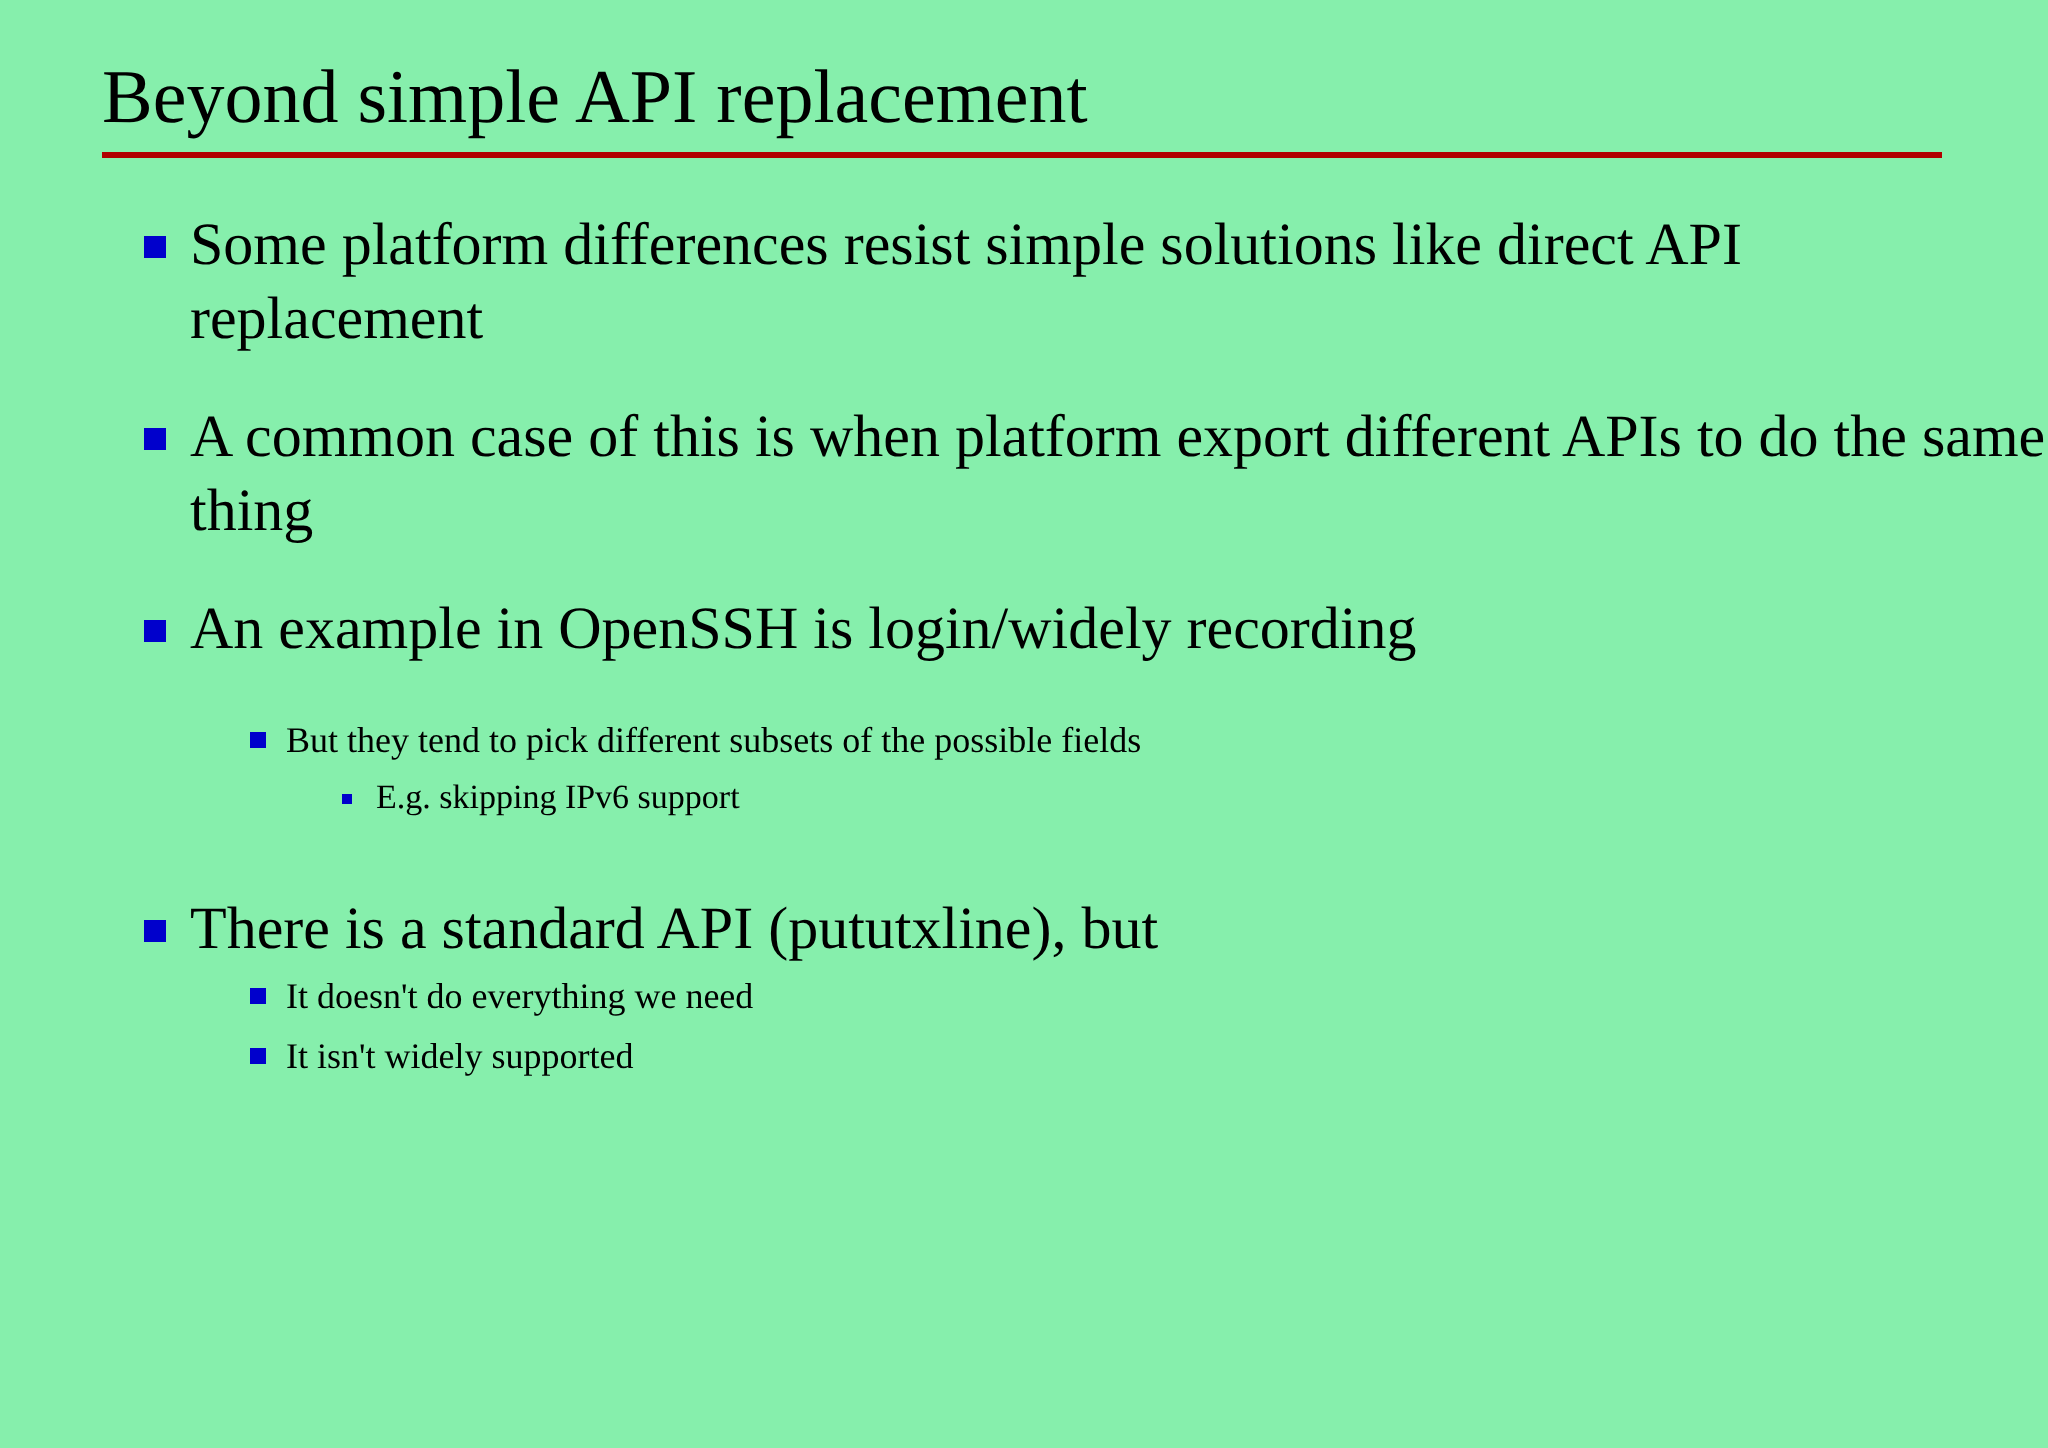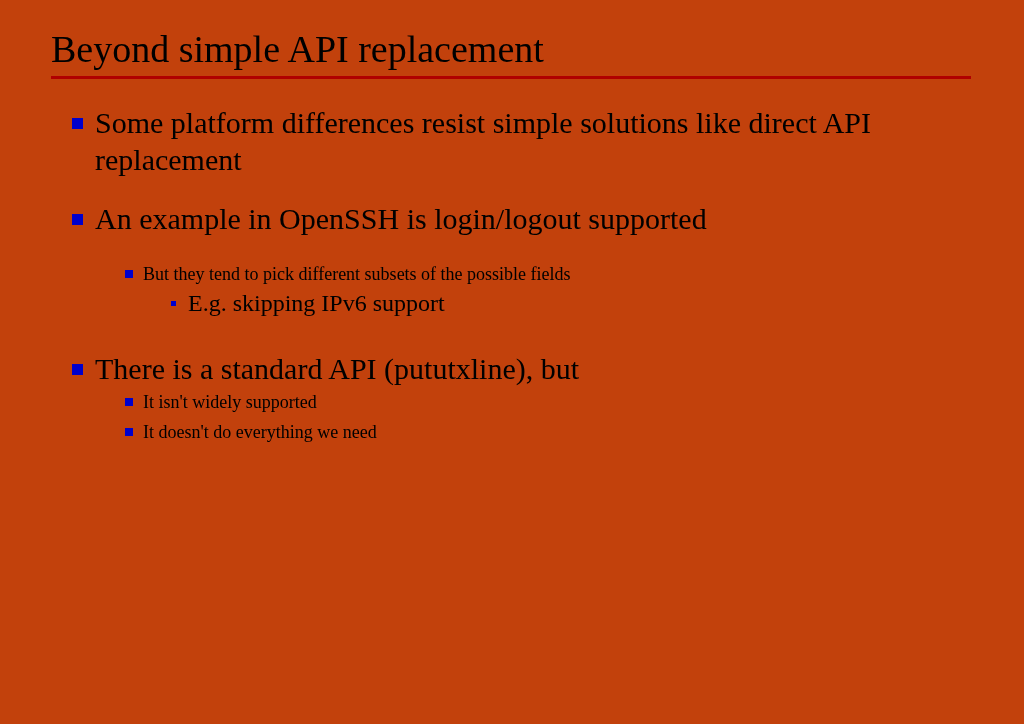--- a/index.html
+++ b/index.html
@@ -16,21 +16,21 @@
     overflow: hidden;
     position: relative;
   }
 
   .slide {
     position: absolute;
     left: 0;
     top: 0;
     width: 1024px;
     height: 724px;
-    background: #c2410c;
+    background: #86efac;
   }
 
   
   .title-block {
     position: absolute;
     left: 51px;
     top: 26px;
     width: 920px;
   }
   .slide-title {
@@ -96,21 +96,21 @@
     left: 125px;
     top: 11px;
     width: 8px;
     height: 8px;
     background: #0000cc;
   }
 
   
   .lvl3 {
     padding-left: 188px;
-    font-size: 24px;
+    font-size: 17px;
     line-height: 28px;
     font-family: "Liberation Serif", "DejaVu Serif", serif;
     color: #000000;
   }
   .lvl3 > .marker {
     position: absolute;
     left: 171px;
     top: 12px;
     width: 5px;
     height: 5px;
@@ -144,25 +144,31 @@
 
   <div class="body-block">
 
     <div class="group">
       <div class="bullet lvl1">
         <span class="marker"></span>
         <span class="text">Some platform differences resist simple solutions like direct API replacement</span>
       </div>
     </div>
 
+    <div class="group">
+      <div class="bullet lvl1">
+        <span class="marker"></span>
+        <span class="text">A common case of this is when platform export different APIs to do the same thing</span>
+      </div>
+    </div>
 
     <div class="group">
       <div class="bullet lvl1">
         <span class="marker"></span>
-        <span class="text">An example in OpenSSH is login/logout supported</span>
+        <span class="text">An example in OpenSSH is login/widely recording</span>
       </div>
     </div>
 
     <div class="group tight">
       <div class="bullet lvl2">
         <span class="marker"></span>
         <span class="text">But they tend to pick different subsets of the possible fields</span>
       </div>
       <div class="bullet lvl3">
         <span class="marker"></span>
@@ -172,22 +178,22 @@
 
     <div style="height:33px"></div>
 
     <div class="group last">
       <div class="bullet lvl1">
         <span class="marker"></span>
         <span class="text">There is a standard API (pututxline), but</span>
       </div>
       <div class="bullet lvl2">
         <span class="marker"></span>
-        <span class="text">It isn't widely supported</span>
+        <span class="text">It doesn't do everything we need</span>
       </div>
       <div class="bullet lvl2">
         <span class="marker"></span>
-        <span class="text">It doesn't do everything we need</span>
+        <span class="text">It isn't widely supported</span>
       </div>
     </div>
 
   </div>
 </div>
 
 </body></html>

